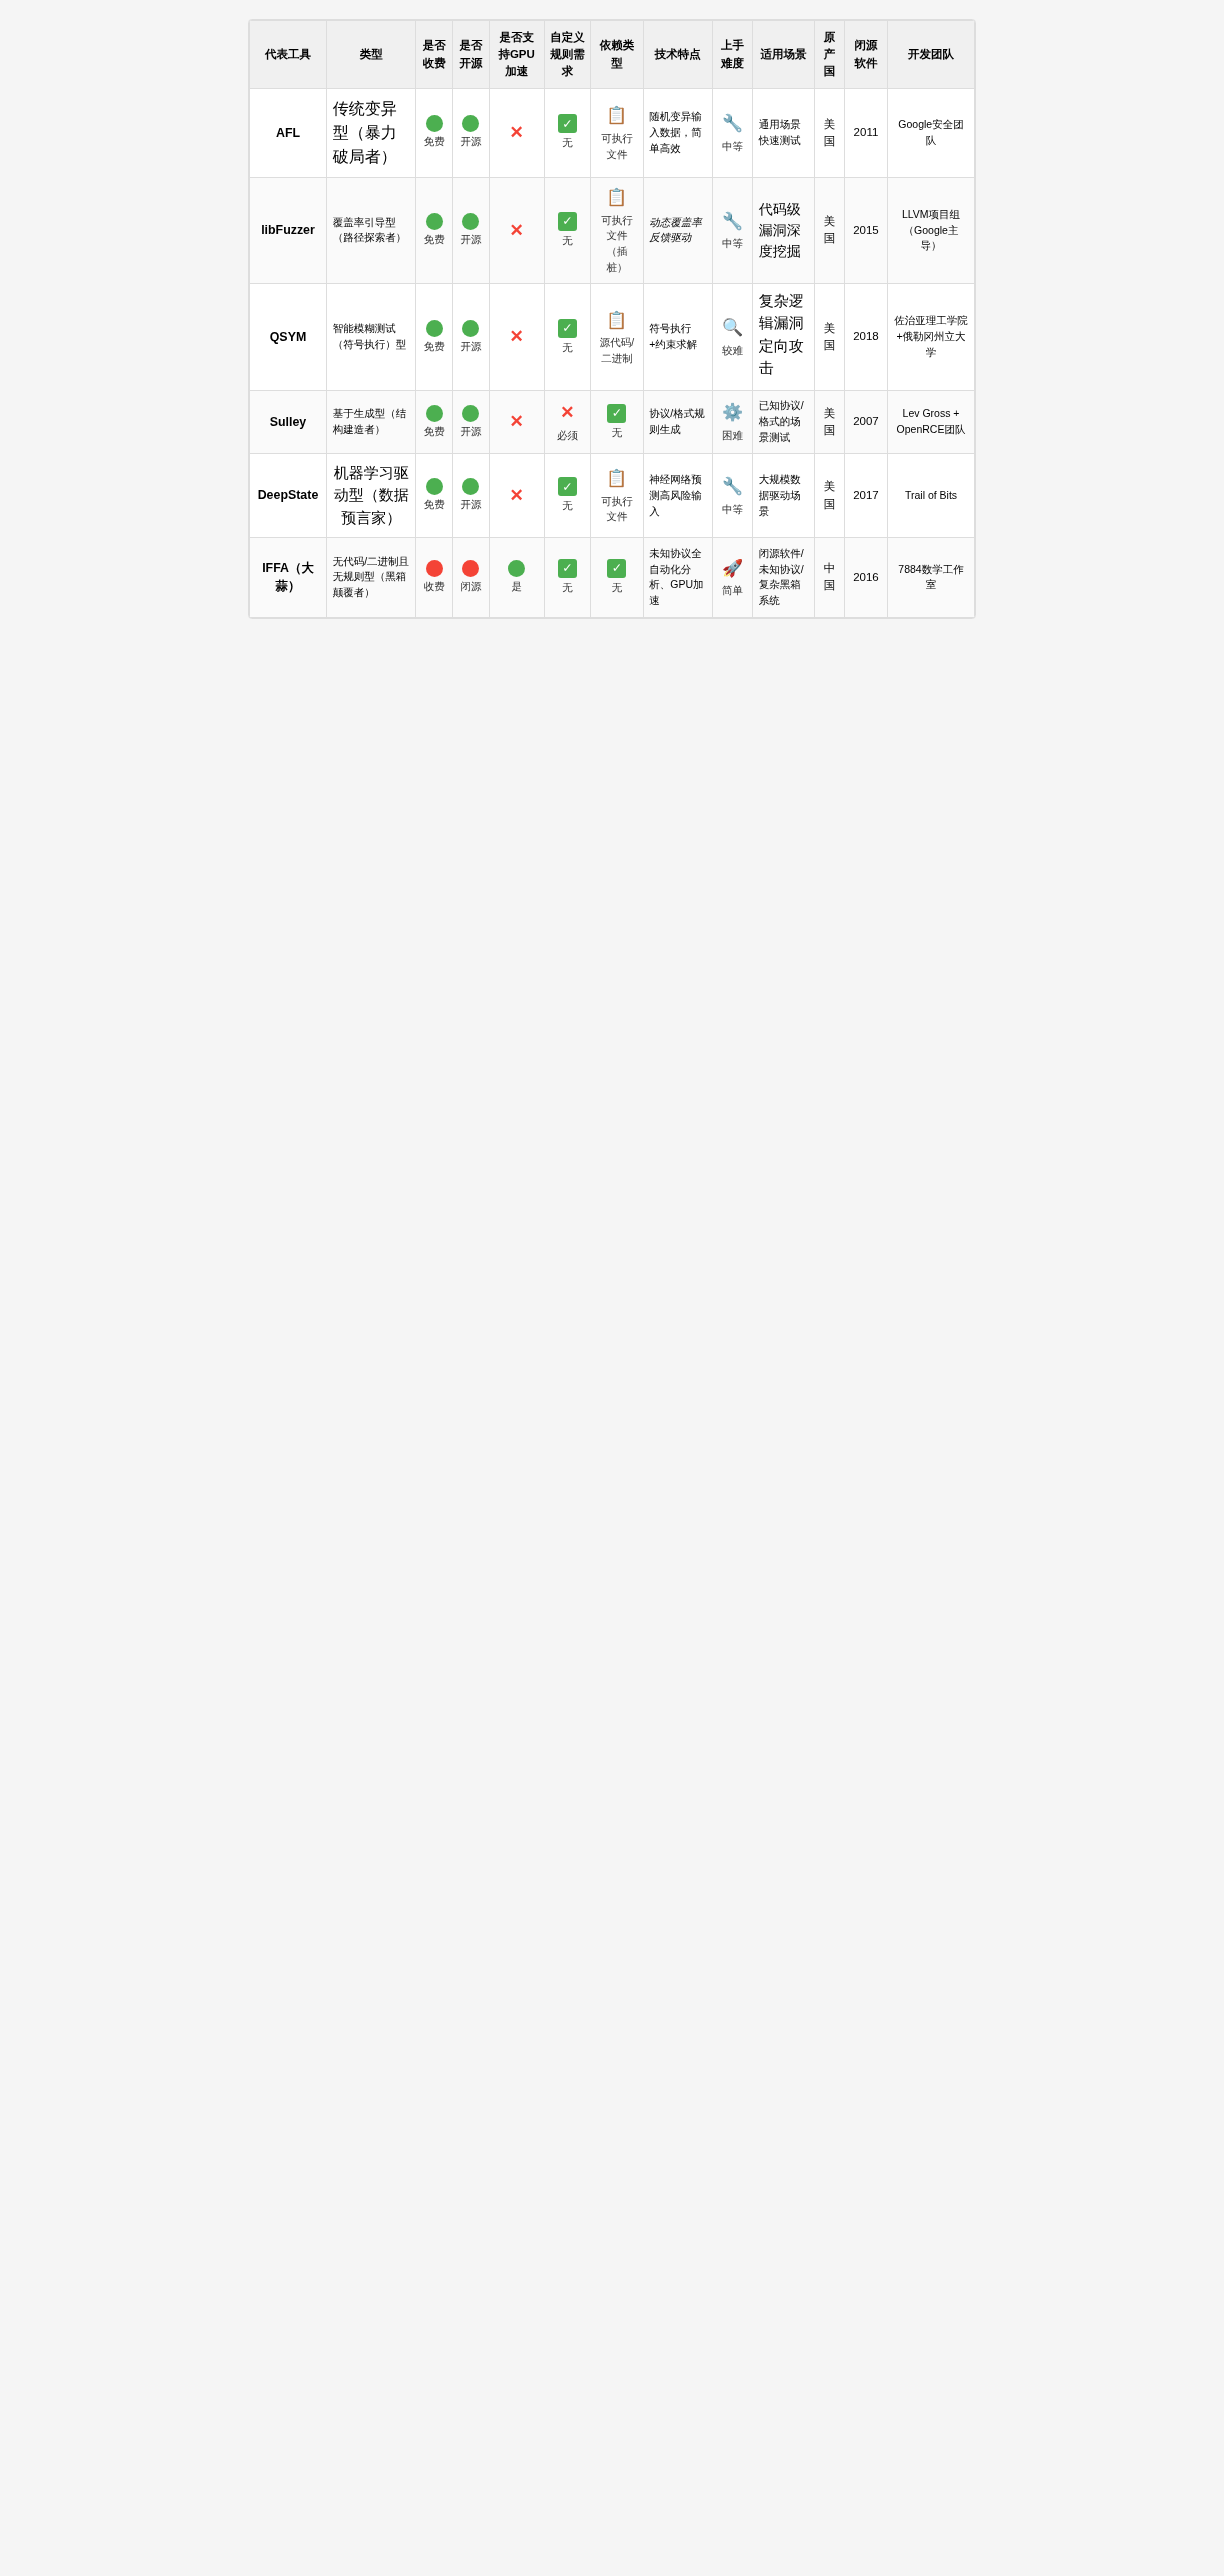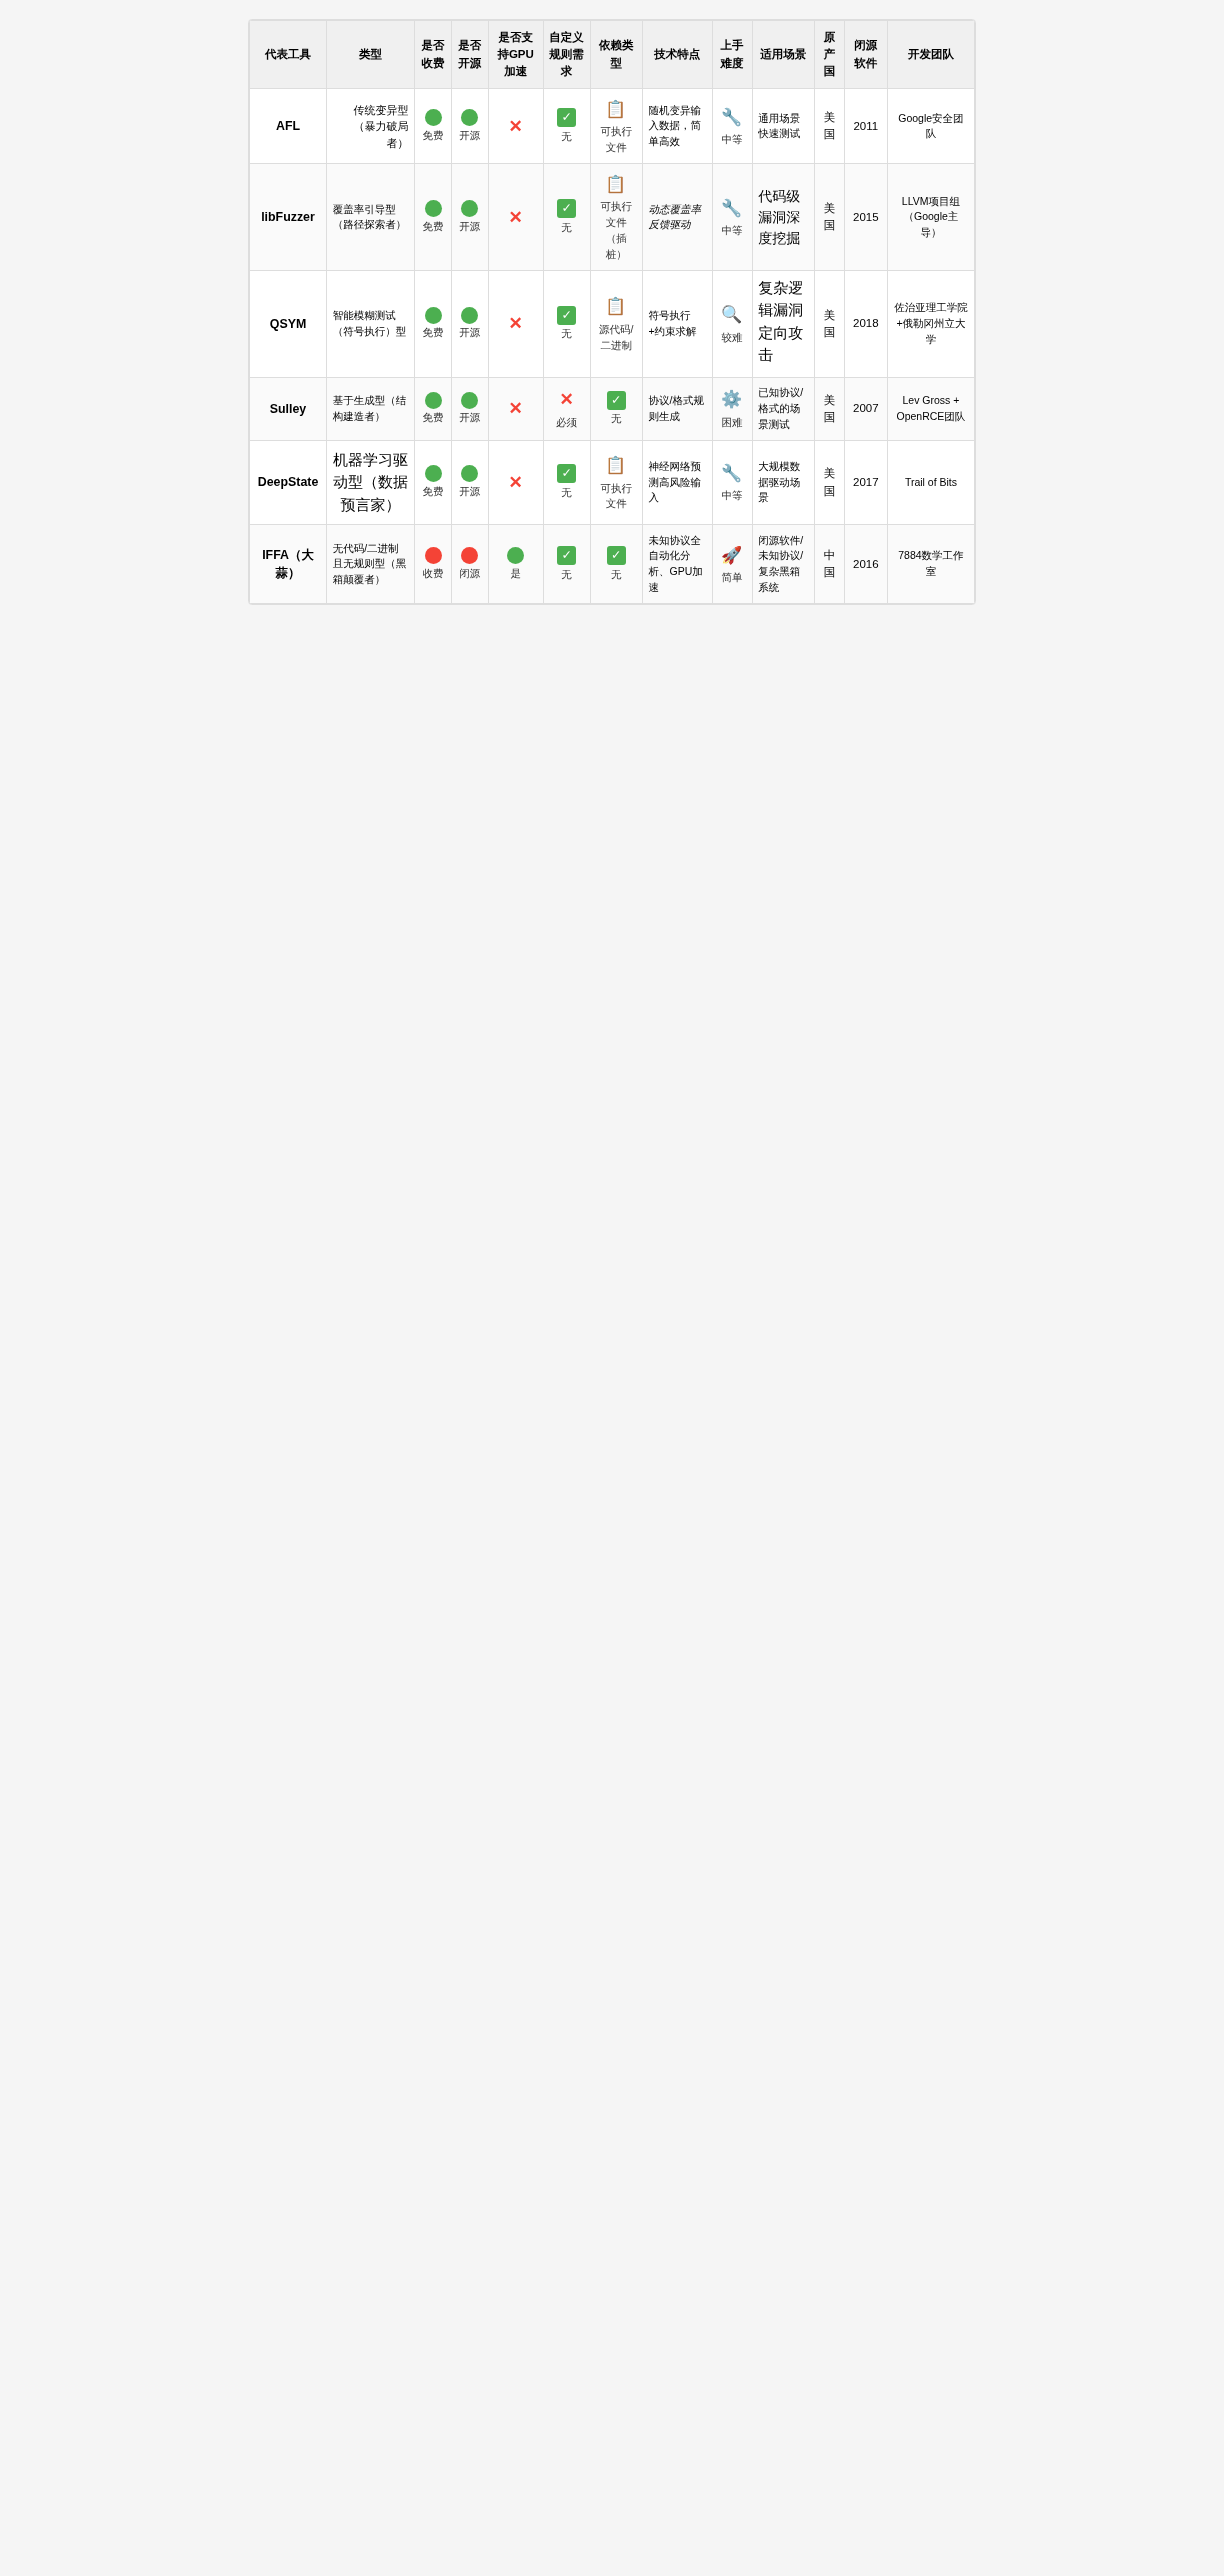--- a/index.html
+++ b/index.html
@@ -118,21 +118,21 @@
         <th>上手难度</th>
         <th>适用场景</th>
         <th>原产国</th>
         <th>闭源软件</th>
         <th>开发团队</th>
       </tr>
     </thead>
     <tbody id="table-body">
     <tr>
     <td><span class="tool-name">AFL</span></td>
-    <td style="text-align:right; font-size:11px;">传统变异型（暴力破局者）</td>
+    <td style="text-align:left; font-size:16px;">传统变异型（暴力破局者）</td>
     <td>
             <div class="cell-content">
               <span class="green-dot"></span>
               <span class="label-text">免费</span>
             </div>
           </td>
     <td>
             <div class="cell-content">
               <span class="green-dot"></span>
               <span class="label-text">开源</span>

